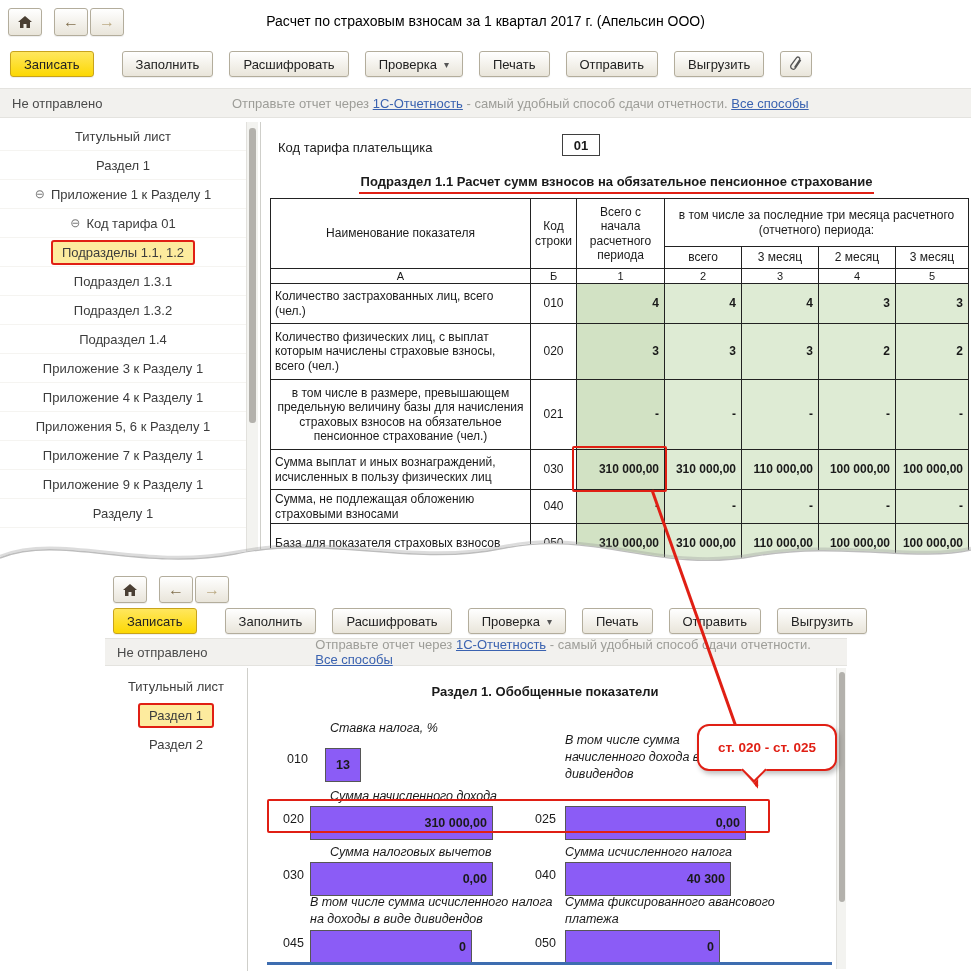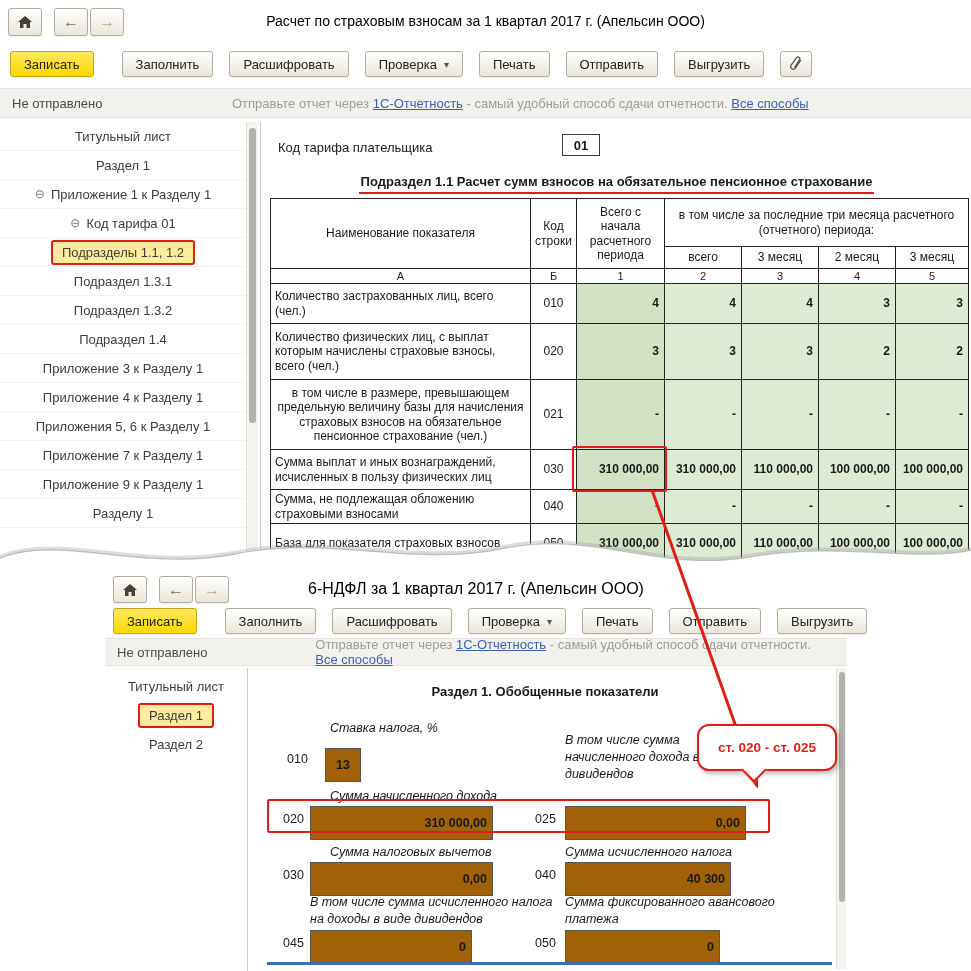--- a/index.html
+++ b/index.html
@@ -63,21 +63,21 @@
   .rsv-table td.name.center { text-align:center; padding-left:3px; padding-right:3px; }
   .rsv-table td.code { text-align:center; }
   .rsv-table td.val { text-align:right; font-weight:700; padding-right:5px; }
   .rsv-table td.c1 { background:#d2e2c4; }
   .rsv-table td.cm { background:#deebd4; }
   
   .f-label { position:absolute; font-size:12.5px; font-style:italic; color:#1a1a1a; line-height:1.35; }
   .f-code  { position:absolute; font-size:12.5px; color:#1a1a1a; }
   .f-input {
     position:absolute; height:20px;
-    border:1px solid #565656; background:#a16207;
+    border:1px solid #565656; background:#8b5cf6;
     display:flex; align-items:center; justify-content:flex-end;
     font-size:12.5px; font-weight:700; padding:16px 5px;
   }
   .f-input.centered { justify-content:center; }
   .form-title { position:absolute; text-align:center; font-size:13px; font-weight:700; }
   
   #annotations { position:absolute; inset:0; z-index:6; pointer-events:none; }
   .red-box { position:absolute; border:2px solid #e01f14; border-radius:2px; }
   .ann-underline { border-bottom:2px solid #e01f14; padding:0 2px 3px; }
   .callout {
@@ -292,21 +292,20 @@
 </div>
 
 <svg class="abs" style="left:0; top:500px; z-index:3;" width="971" height="100">
   <path d="M0,58 C60,34 140,72 235,54 C330,34 410,68 505,48 C595,30 660,74 755,56 C840,42 915,62 971,50 L971,100 L0,100 Z" fill="#ffffff"></path>
   <path d="M0,56 C60,32 140,70 235,52 C330,32 410,66 505,46 C595,28 660,72 755,54 C840,40 915,60 971,48" fill="none" stroke="#9a9a9a" stroke-opacity="0.35" stroke-width="2.5"></path>
   <path d="M0,58 C60,34 140,72 235,54 C330,34 410,68 505,48 C595,30 660,74 755,56 C840,42 915,62 971,50" fill="none" stroke="#bdbdbd" stroke-width="1.4"></path>
 </svg>
 
 <div id="w2" class="abs" style="left:105px; top:572px; width:742px; height:399px; z-index:4;">
 
-  <div class="win-title" style="top:8px; font-size:16px;">6-НДФЛ за 1 квартал 2017 г. (Апельсин ООО)</div>
   <button class="btn navbtn abs" style="left:8px; top:4px; height:27px;">
     <svg width="16" height="14" viewBox="0 0 16 14">
         <path d="M8 1 L15 7 H13 V13 H9.5 V9 H6.5 V13 H3 V7 H1 Z" fill="#4a3f33"></path>
       </svg>
   </button>
   <button class="btn navbtn abs" style="left:54px; top:4px; height:27px; font-size:16px; color:#82704e; font-weight:700;">
       <span>←</span>
     </button>
   <button class="btn navbtn abs" style="left:90px; top:4px; height:27px; font-size:16px; color:#bcab85; font-weight:700;">
       <span>→</span>

